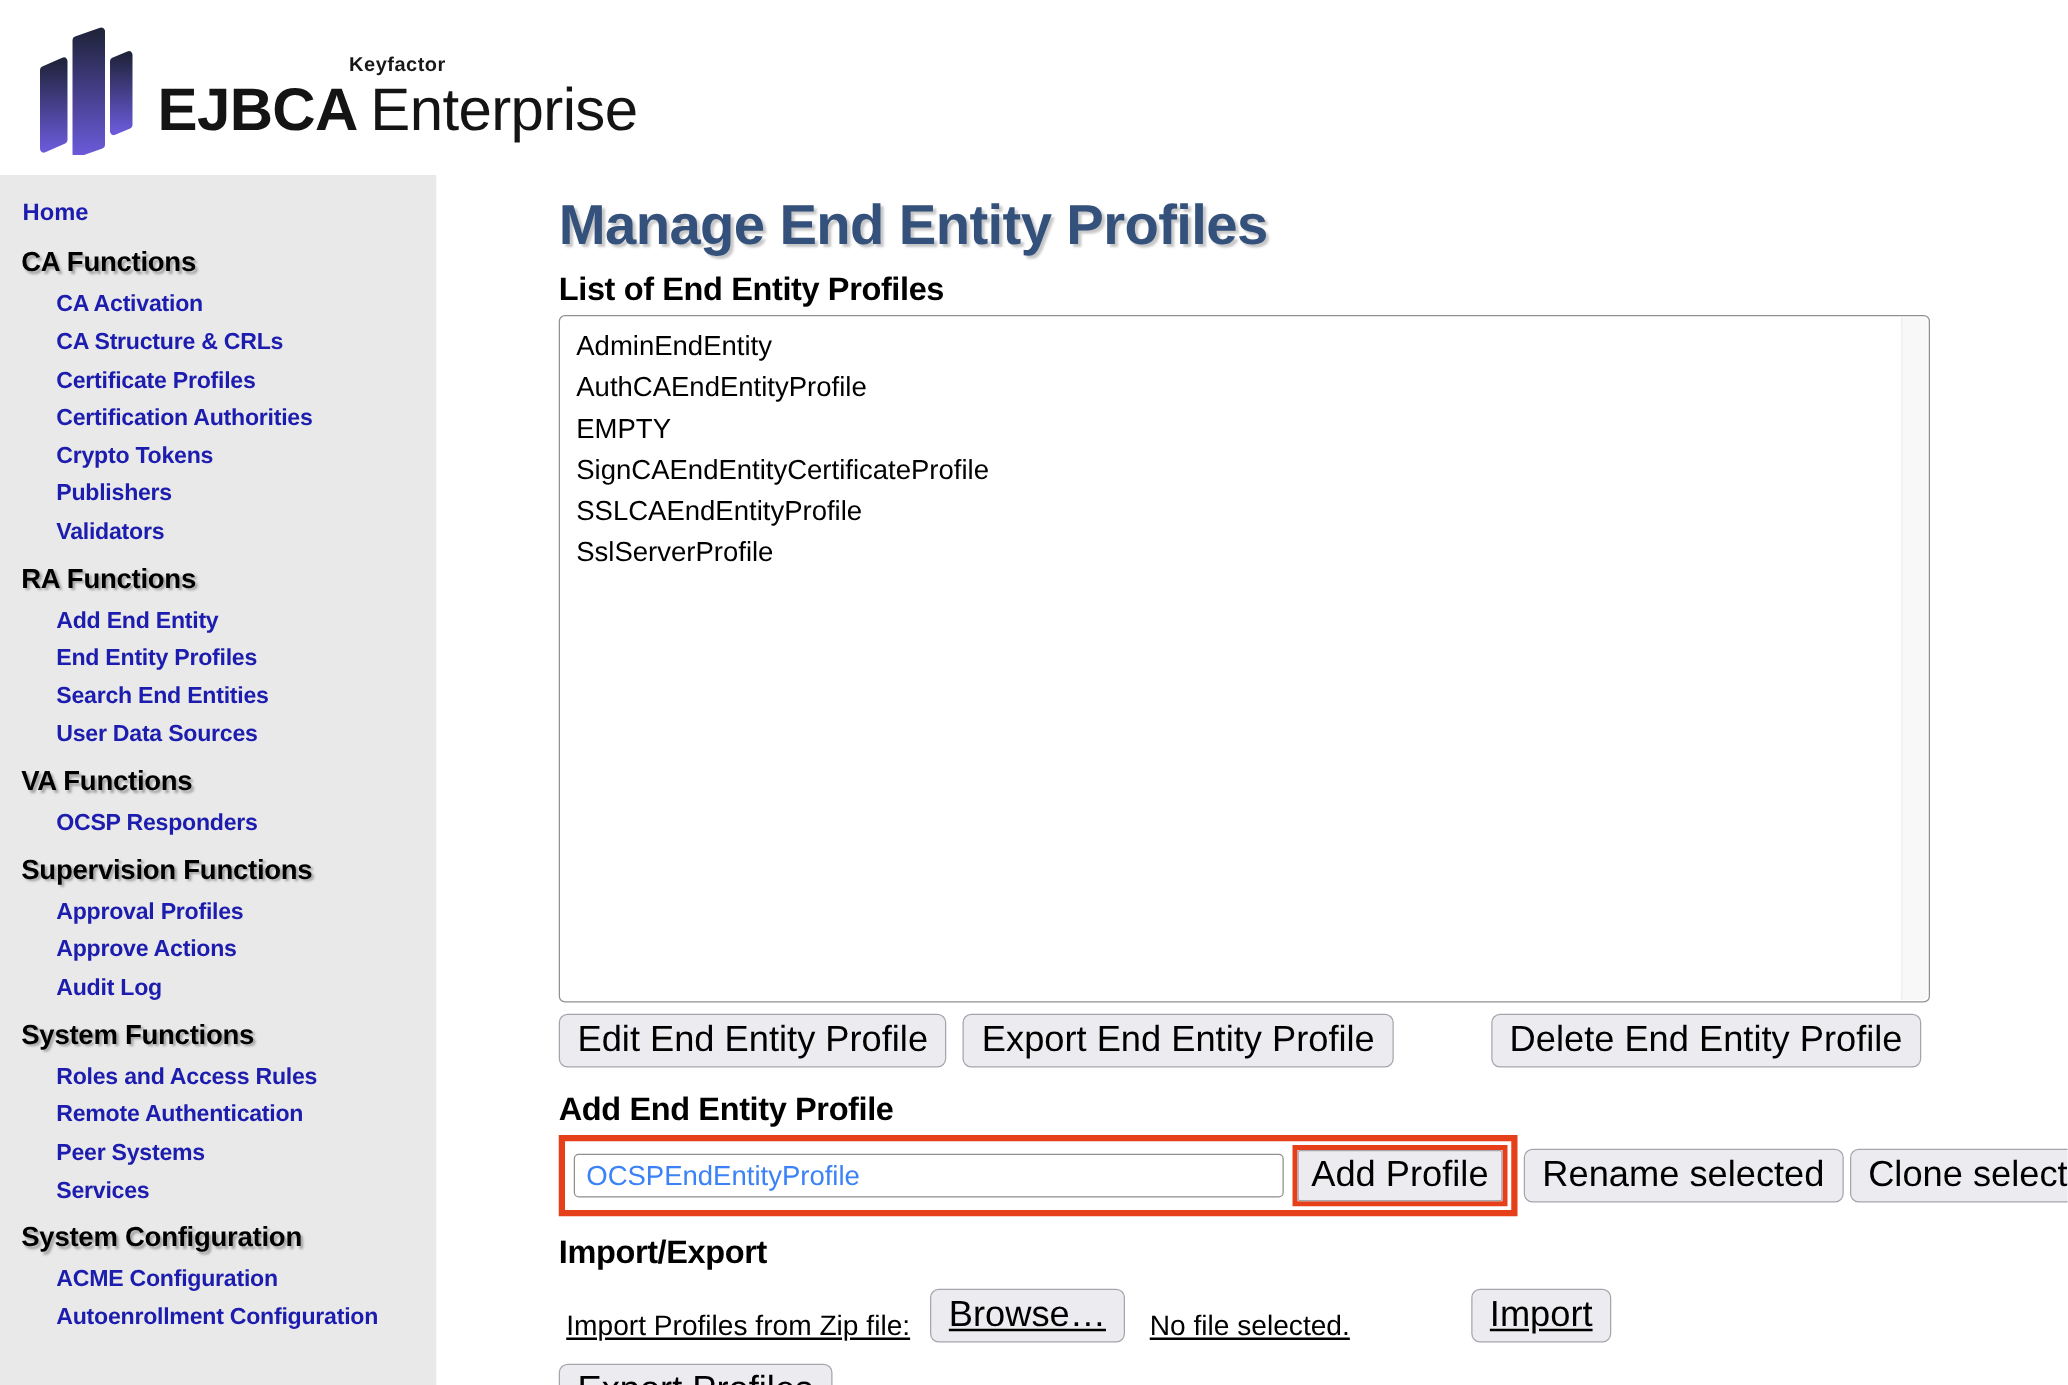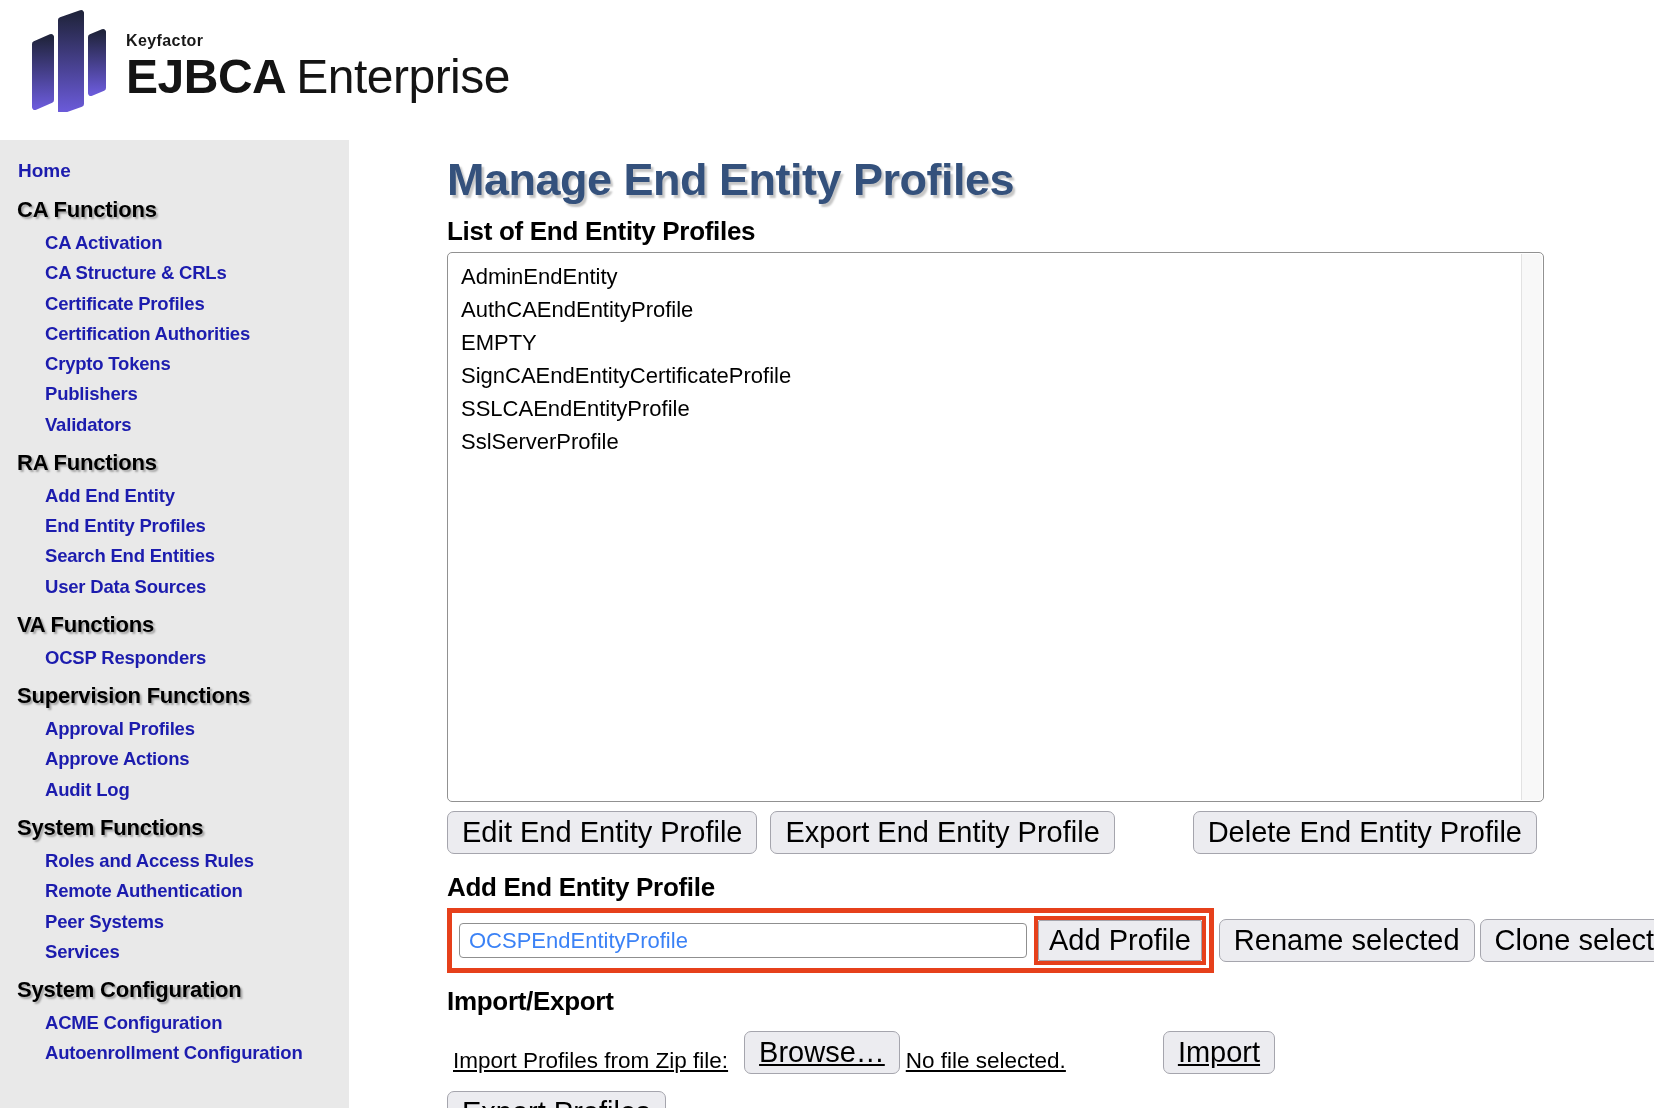--- a/index.html
+++ b/index.html
@@ -2,21 +2,21 @@
 <html><head>
 <meta charset="utf-8">
 <style>
   html,body{margin:0;padding:0;}
   body{
     width:1654px;height:1108px;overflow:hidden;background:#ffffff;
     font-family:"Liberation Sans",sans-serif;color:#000;
   }
   
   .header{height:140px;position:relative;background:#fff;}
-  .logo{position:absolute;left:28px;top:8px;display:flex;align-items:flex-start;cursor:pointer;}
+  .logo{position:absolute;left:28px;top:20px;display:flex;align-items:flex-start;cursor:pointer;text-align:center;}
   .logo-mark{width:82px;height:104px;}
   .logo-text{margin-left:16px;padding-top:24px;}
   .logo-brand{font-size:16px;font-weight:700;color:#181818;letter-spacing:.4px;}
   .logo-product-line{font-size:48px;line-height:1.12;color:#141414;white-space:nowrap;}
   .logo-product{font-weight:700;letter-spacing:-.5px;}
   .logo-edition{font-weight:400;margin-left:10px;letter-spacing:-.5px;}
   
   .content{display:flex;height:968px;}
   .sidebar{width:349px;flex-shrink:0;background:#e9e9e9;padding-top:20px;box-sizing:border-box;overflow:hidden;}
   .main{box-sizing:border-box;padding:12px 0 12px 98px;width:1317px;}
@@ -45,21 +45,21 @@
   .add-row{display:flex;align-items:center;margin:0 0 13px 0;}
   .red-box{border:5px solid #e6401b;display:flex;align-items:center;padding:3px 3px 3px 7px;gap:7px;}
   .add-input{width:548px;height:31px;font-family:"Liberation Sans",sans-serif;font-size:22px;
     border:1px solid #8f8f8f;border-radius:4px;padding:1px 9px;color:#3b82f6;background:#fff;}
   .red-inner{border:4px solid #e6401b;flex-shrink:0;}
   .red-inner .btn{display:block;border-radius:2px;padding:3px 10px;}
   .add-row > .btn{margin-left:5px;}
   
   .import-row{display:flex;align-items:flex-end;margin:14px 0 0 6px;font-size:22.5px;text-decoration:underline;}
   .import-label{margin-right:16px;}
-  .file-status{margin-left:6px;}
+  .file-status{margin-left:20px;}
   .btn-import{margin-left:97px;}
   .export-row{margin-top:17px;}
 </style>
 </head>
 <body>
 
 <div class="header">
   <div class="logo">
     <svg class="logo-mark" viewBox="0 0 82 104" xmlns="http://www.w3.org/2000/svg">
       <defs>

